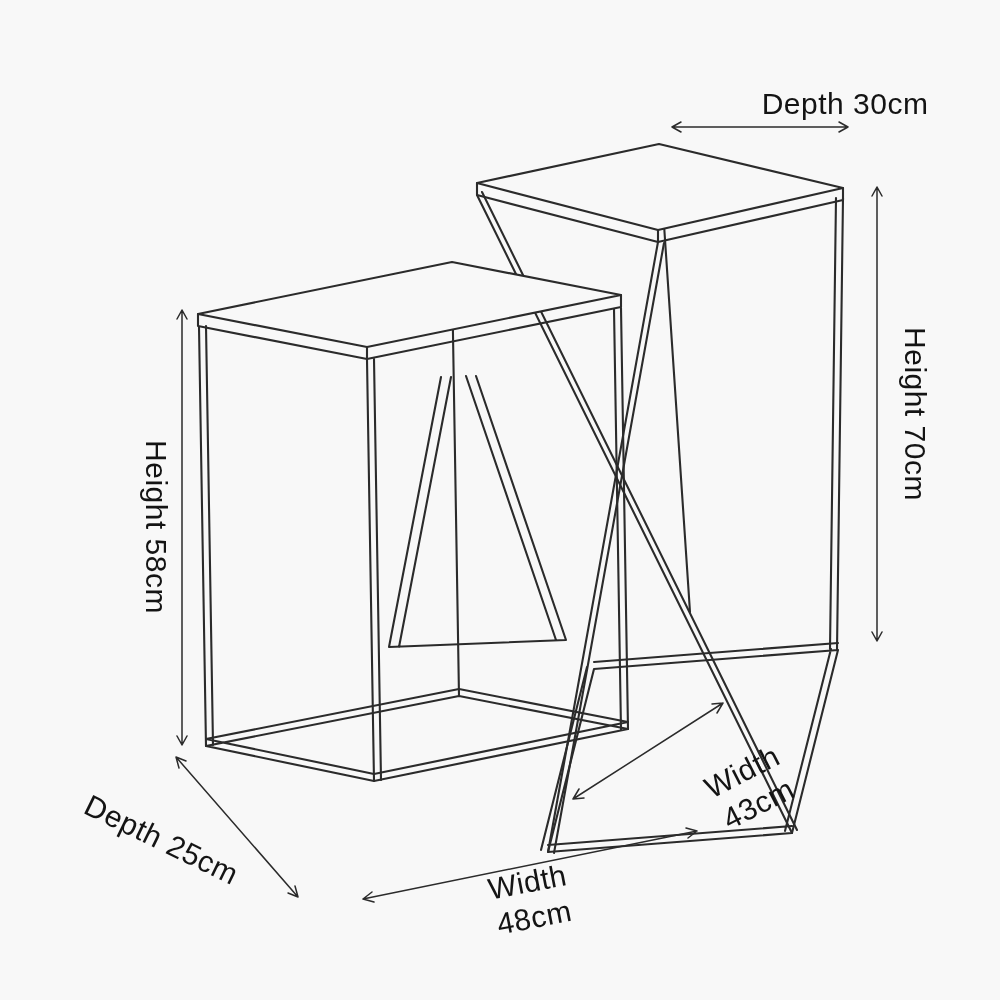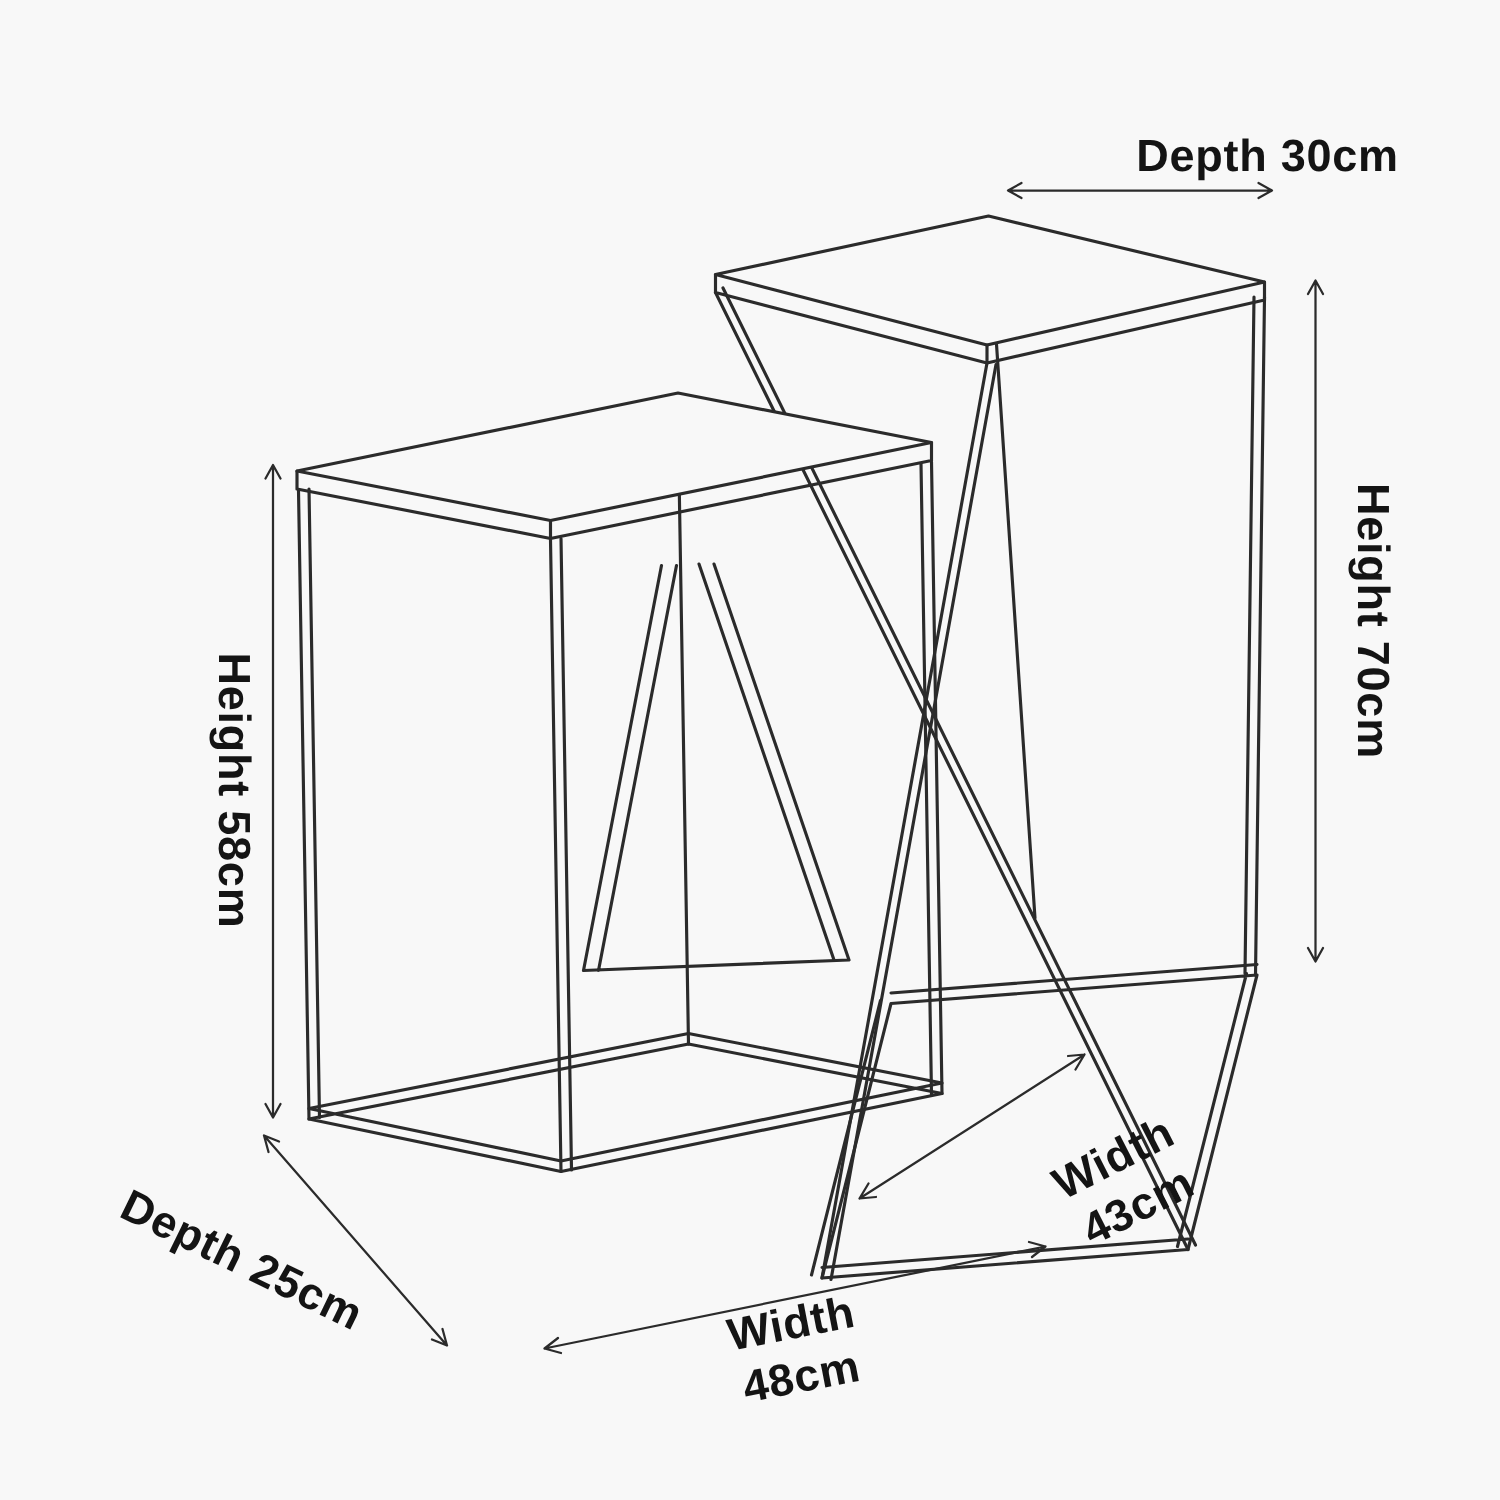--- a/index.html
+++ b/index.html
@@ -1,21 +1,21 @@
 <!DOCTYPE html>
 <html style="--bg: #f8f8f8; --line: #2b2b2b; --ink: #141414;"><head>
 <meta charset="utf-8">
 <style>
   html,body{margin:0;padding:0;}
   body{
     width:1000px;height:1000px;overflow:hidden;
     background:var(--bg,#f8f8f8);
     font-family:"Liberation Sans",sans-serif;
   }
-  .stage{position:relative;width:1000px;height:808px;font-weight:bold;}
+  .stage{position:relative;width:1000px;height:808px;}
   svg{display:block;}
   svg text{
     font-family:"Liberation Sans",sans-serif;
     font-size:30px;
     fill:var(--ink,#141414);
     letter-spacing:.5px;
   }
   .frame{stroke:var(--line,#2b2b2b);stroke-width:2.1;fill:none;stroke-linecap:round;stroke-linejoin:round;}
   .face{fill:var(--bg,#f8f8f8);stroke:var(--line,#2b2b2b);stroke-width:2.1;stroke-linejoin:round;}
   .dim{stroke:var(--line,#2b2b2b);stroke-width:1.5;fill:none;stroke-linecap:round;stroke-linejoin:round;}

